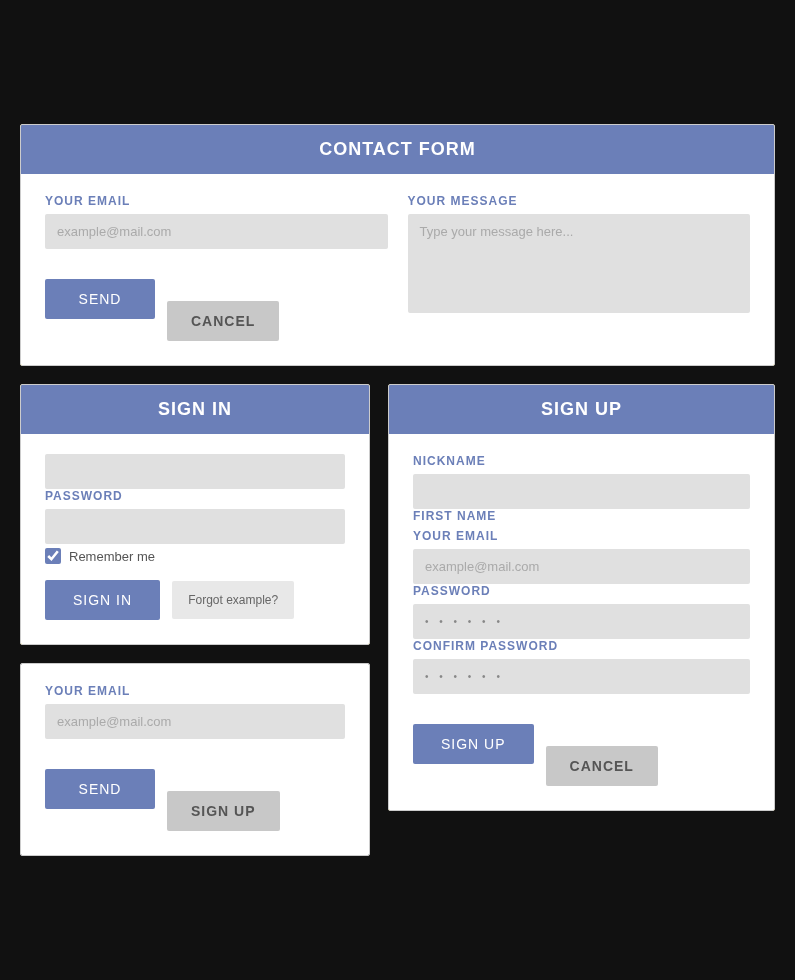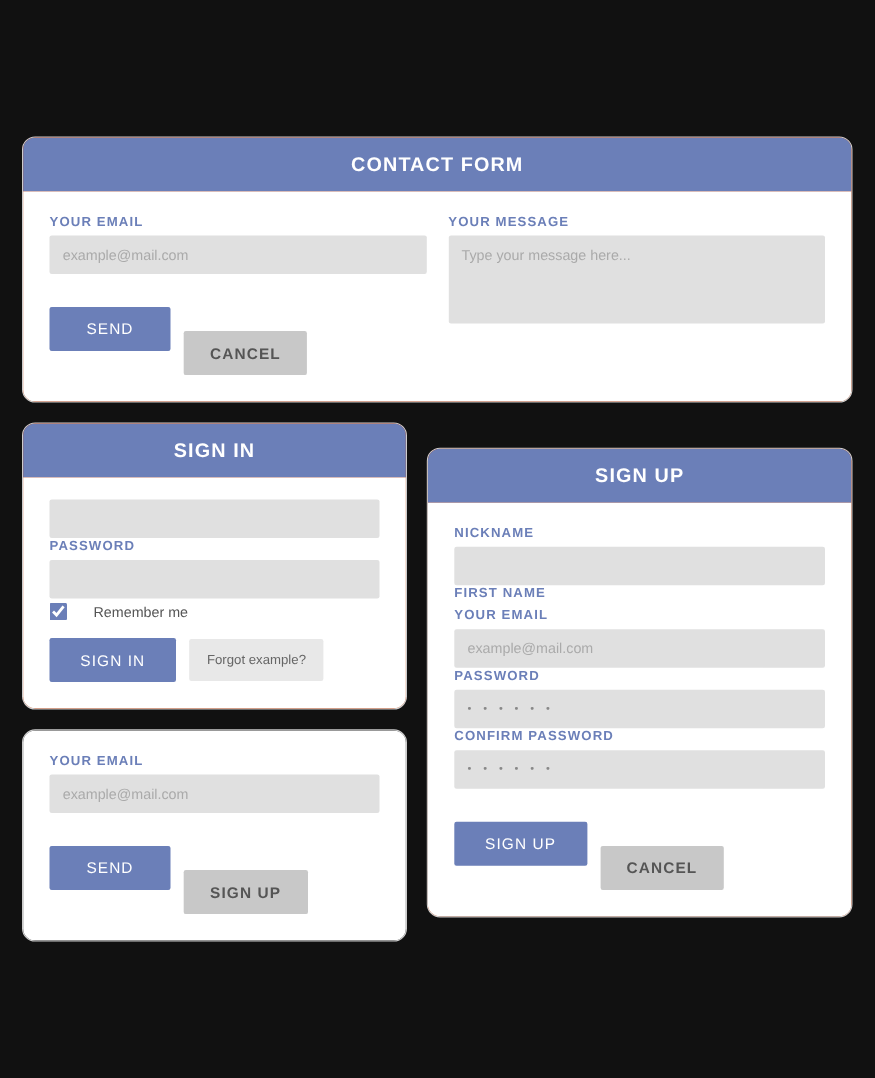--- a/index.html
+++ b/index.html
@@ -16,23 +16,23 @@
     }
     .page-wrapper {
       width: 755px;
       display: flex;
       flex-direction: column;
       gap: 18px;
     }
 
     
     .card {
-      background: #c2410c;
+      background: #fde047;
       border: 1px solid #ccc;
-      border-radius: 12px;
+      border-radius: 2px;
       overflow: hidden;
     }
     .card-header {
       background: #6b7fb8;
       padding: 14px 20px;
       text-align: center;
     }
     .card-header-title {
       color: #fff;
       font-size: 18px;
@@ -42,21 +42,21 @@
     }
     .card-body {
       padding: 20px 24px 24px;
       background: #fff;
     }
 
     
     .lower-row {
       display: flex;
       gap: 18px;
-      align-items: center;
+      align-items: flex-start;
     }
     .left-col {
       display: flex;
       flex-direction: column;
       gap: 18px;
       flex: 0 0 350px;
       width: 350px;
     }
     .right-col {
       flex: 1;
@@ -98,21 +98,21 @@
     .textarea-input {
       width: 100%;
       background: #e0e0e0;
       border: none;
       border-radius: 2px;
       padding: 10px 12px;
       font-size: 13px;
       color: #aaa;
       outline: none;
       resize: none;
-      height: 80px;
+      height: 99px;
       font-family: Arial, sans-serif;
     }
     .textarea-input::placeholder {
       color: #aaa;
     }
 
     
     .btn-primary {
       background: #6b7fb8;
       color: #fff;
@@ -153,21 +153,21 @@
       display: flex;
       gap: 12px;
       margin-top: 8px;
       align-items: center;
     }
 
     
     .checkbox-row {
       display: flex;
       align-items: center;
-      gap: 24px;
+      gap: 8px;
       margin-bottom: 16px;
       margin-top: 4px;
     }
     .checkbox-input {
       width: 16px;
       height: 16px;
       cursor: pointer;
       accent-color: #6b7fb8;
     }
     .checkbox-label {

